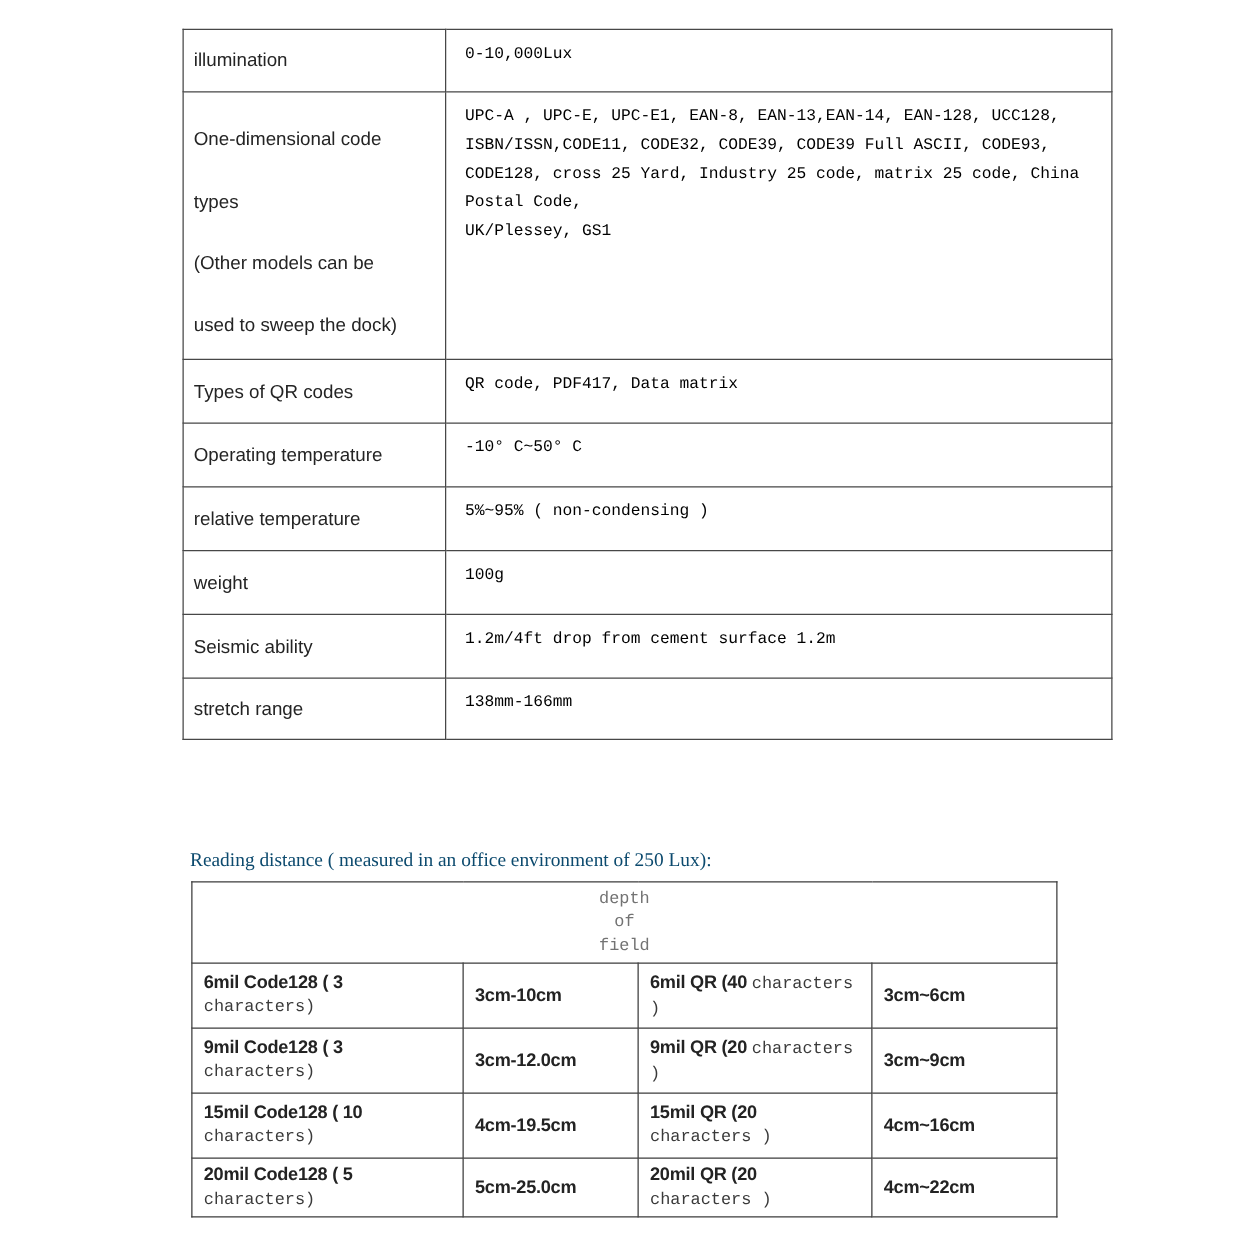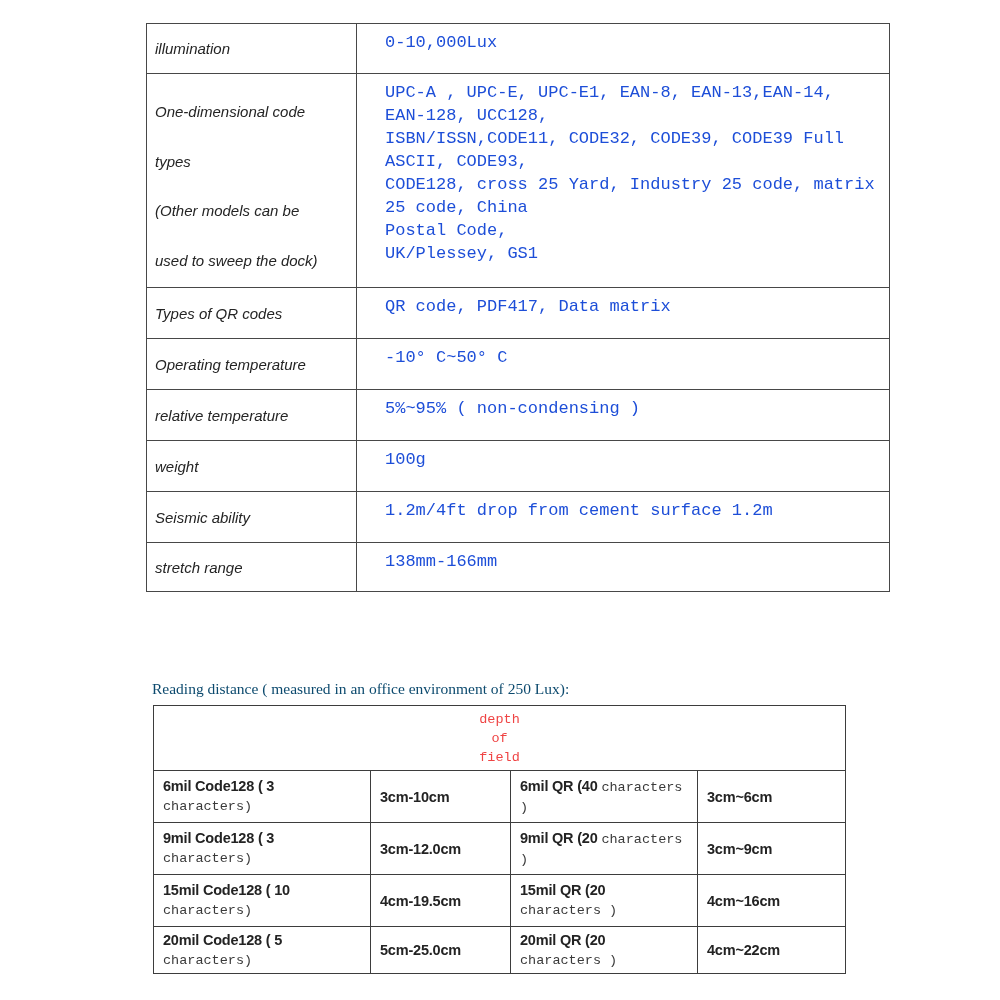--- a/index.html
+++ b/index.html
@@ -15,33 +15,32 @@
 
   
   .t1 { position: absolute; left: 146px; top: 23px; width: 743px; }
   .t1 td { border: 1.5px solid #474747; overflow: hidden; }
   .t1 .lab {
     font-size: 15px;
     padding: 2px 4px 2px 8px;
     vertical-align: middle;
     white-space: pre-line;
     color: #242424;
-    font-style: italic;
   }
   .t1 tr.big .lab {
     vertical-align: top;
     line-height: 49.5px;
     padding-top: 13px;
   }
   .t1 .val {
     font-family: "Liberation Mono", "DejaVu Sans Mono", monospace;
-    font-size: 17px;
-    color: #1d4ed8;
+    font-size: 13px;
+    color: #000000;
     vertical-align: top;
-    padding: 7px 10px 0 28px;
+    padding: 7px 10px 0 15px;
     white-space: pre-line;
     line-height: 23px;
   }
   .h50 { height: 50px; }
   .h200 { height: 200px; }
   .h51 { height: 51px; }
   .h49 { height: 49px; margin-top: 10px; }
 
   
   .heading {
@@ -54,21 +53,21 @@
   .t2 { position: absolute; left: 153px; top: 705px; width: 692px; }
   .t2 td { border: 1.5px solid #3d3d3d; vertical-align: middle; overflow: hidden; }
   .t2 .hdr {
     height: 62px;
     text-align: center;
     vertical-align: middle;
     font-family: "Liberation Mono", "DejaVu Sans Mono", monospace;
     font-size: 13.5px;
     line-height: 19px;
     white-space: pre-line;
-    color: #ef4444;
+    color: #737373;
   }
   .t2 .c { padding: 3px 4px 3px 9px; }
   .sansb {
     font-family: "Liberation Sans", sans-serif;
     font-weight: 600;
     font-size: 14.5px;
     color: #232323;
     letter-spacing: -0.2px;
   }
   .monoc {

